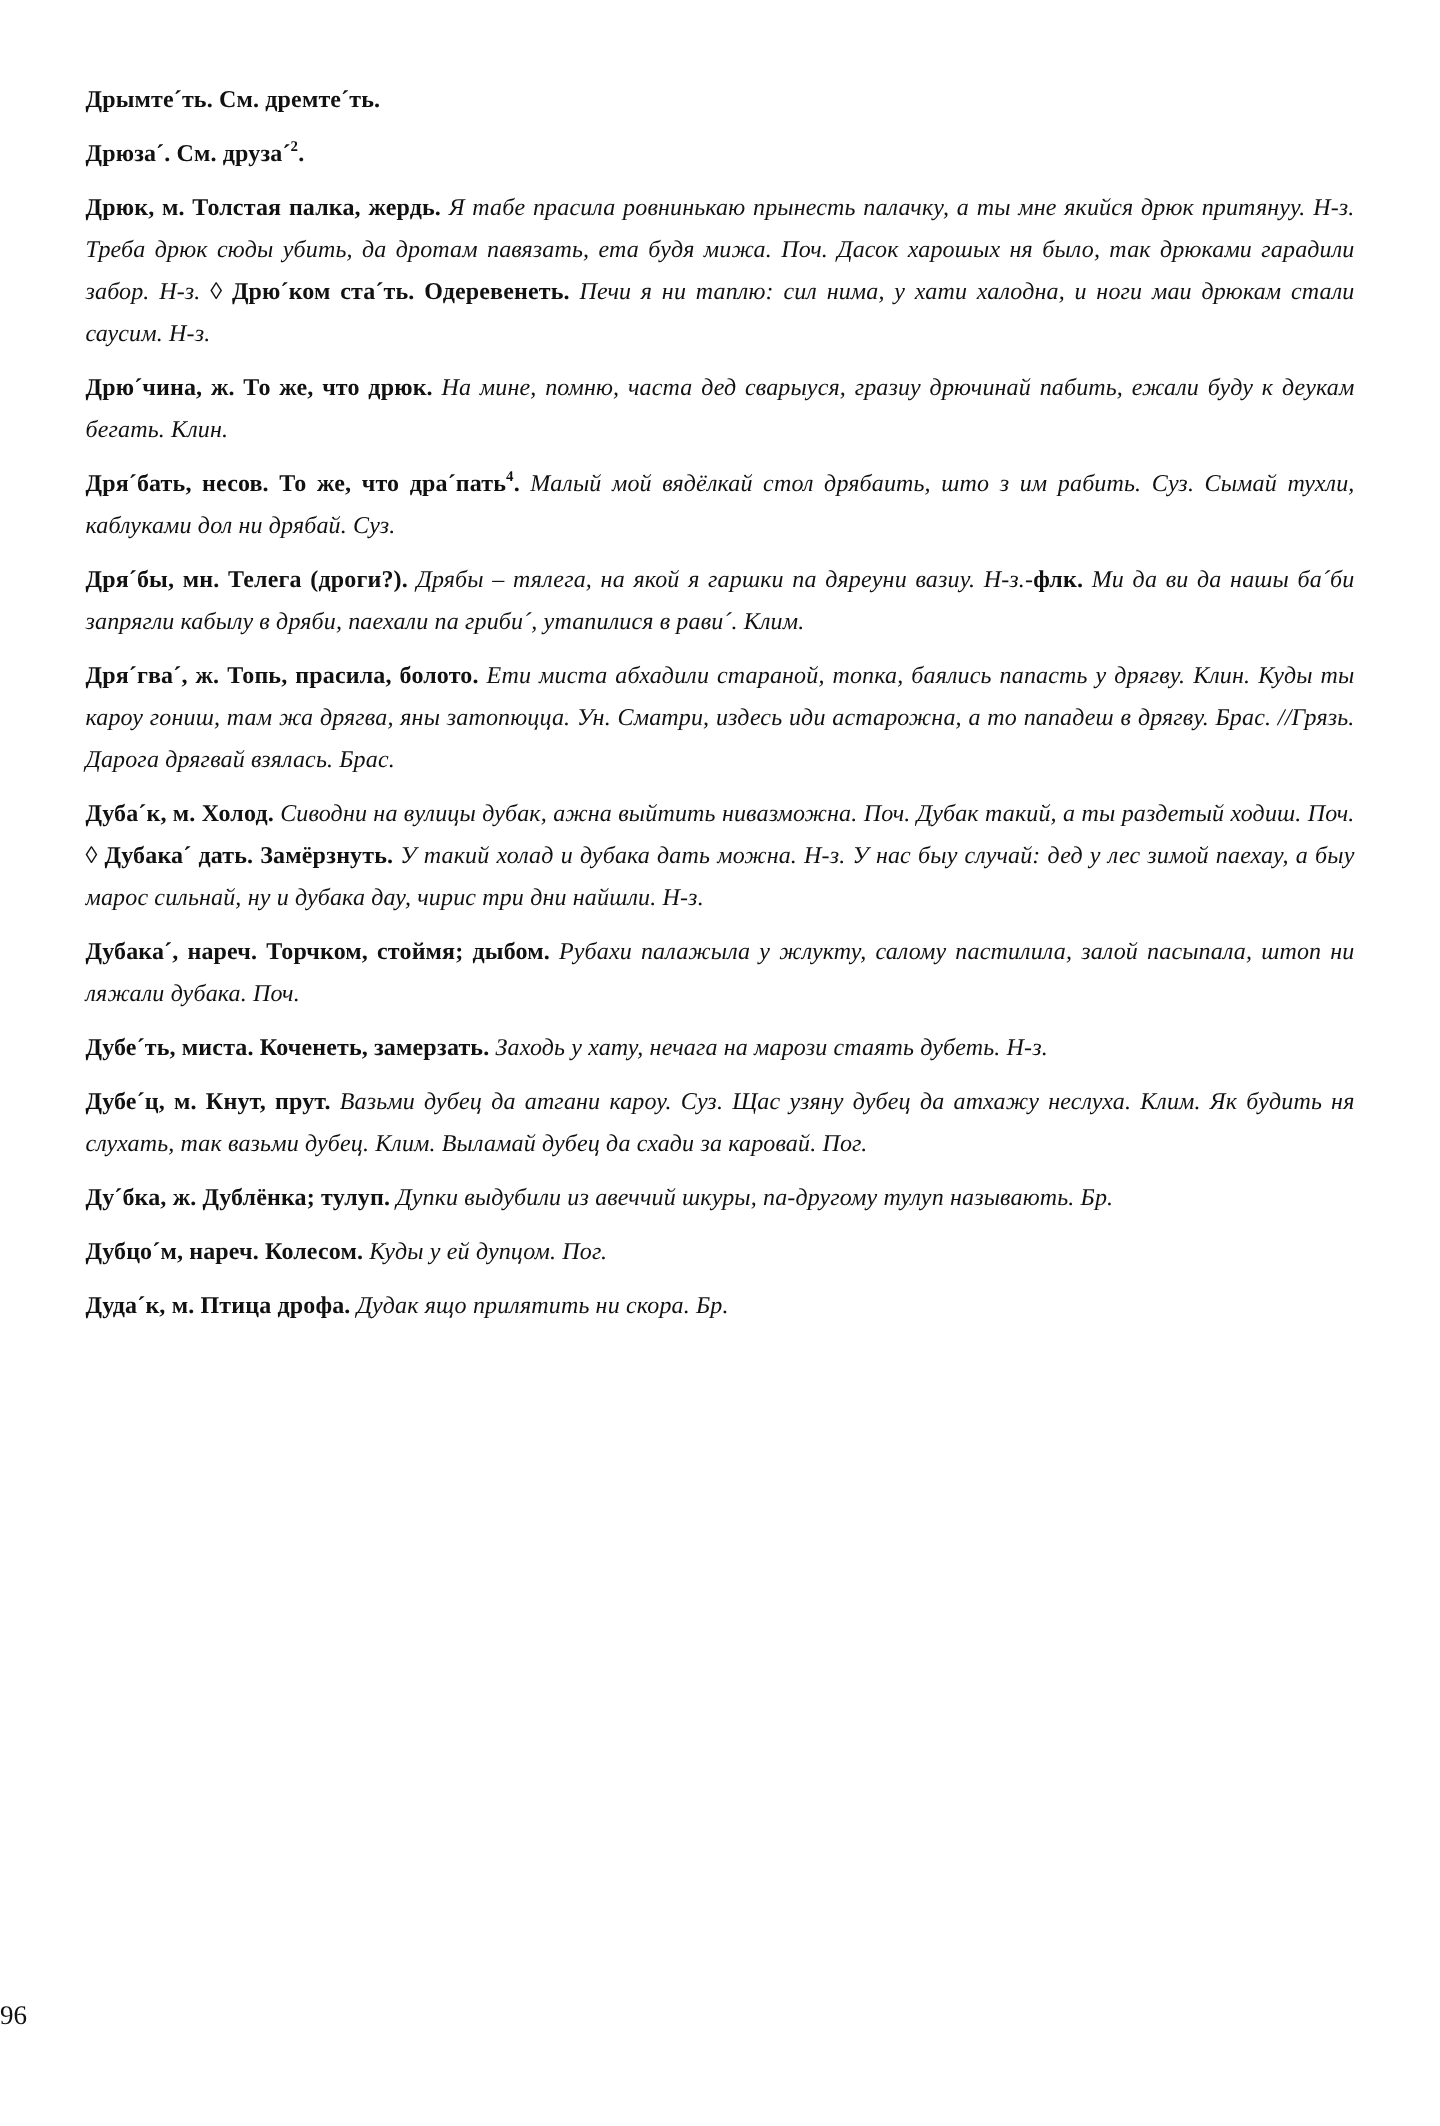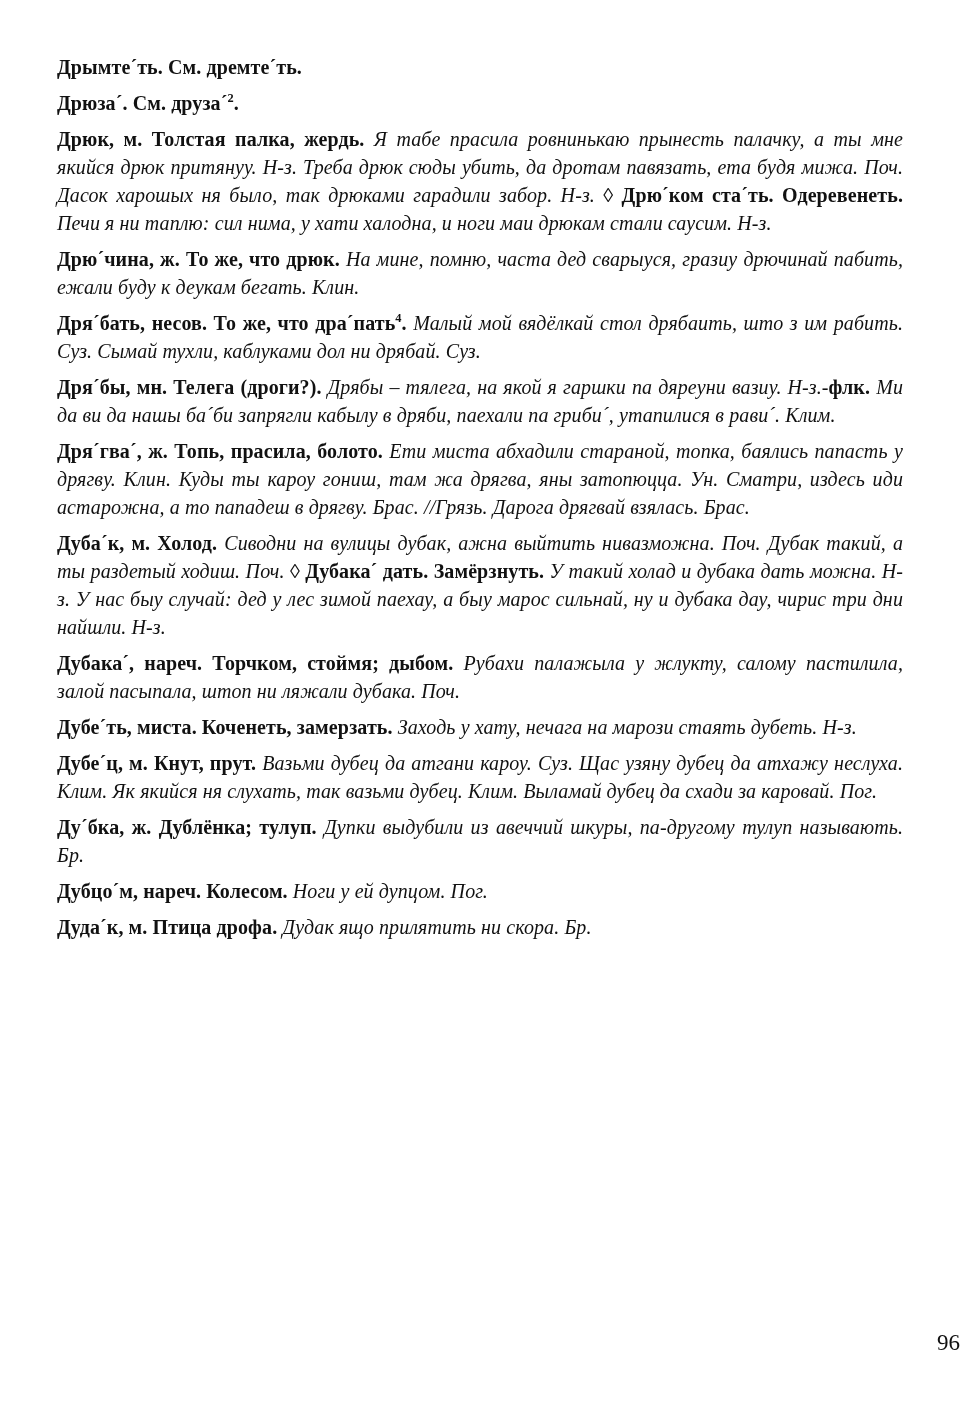--- a/index.html
+++ b/index.html
@@ -18,21 +18,21 @@
     overflow: hidden;
   }
   .content {
     position: absolute;
     left: 57px;
     top: 53px;
     width: 846px;
   }
   .entry {
     margin: 0 0 8px 0;
-    font-size: 20px;
+    font-size: 16px;
     line-height: 28px;
     text-align: justify;
     letter-spacing: 0.1px;
   }
   .hw {
     font-weight: bold;
     font-style: normal;
   }
   .quote {
     font-style: italic;
@@ -42,40 +42,40 @@
     font-weight: bold;
     font-size: 0.62em;
     vertical-align: super;
     line-height: 0;
   }
   .page-number {
     position: absolute;
     top: 1330px;
     left: 0;
     width: 100%;
-    text-align: right;
-    font-size: 23px;
+    text-align: left;
+    font-size: 18px;
     line-height: 26px;
     color: #111111;
   }
 </style>
 </head>
 <body>
 
 <div class="page">
   <main class="content">
       <p class="entry"><span class="hw">Дрымте´ть. См. дремте´ть.</span></p>
       <p class="entry"><span class="hw">Дрюза´. См. друза´</span><span class="sup">2</span><span class="hw">.</span></p>
       <p class="entry"><span class="hw">Дрюк, м. Толстая палка, жердь. </span><span class="quote">Я табе прасила ровнинькаю прынесть палачку, а ты мне якийся дрюк притянуу. Н-з. Треба дрюк сюды убить, да дротам павязать, ета будя мижа. Поч. Дасок харошых ня было, так дрюками гарадили забор. Н-з. </span><span class="hw">◊ Дрю´ком ста´ть. Одеревенеть. </span><span class="quote">Печи я ни таплю: сил нима, у хати халодна, и ноги маи дрюкам стали саусим. Н-з.</span></p>
       <p class="entry"><span class="hw">Дрю´чина, ж. То же, что дрюк. </span><span class="quote">На мине, помню, часта дед сварыуся, гразиу дрючинай пабить, ежали буду к деукам бегать. Клин.</span></p>
       <p class="entry"><span class="hw">Дря´бать, несов. То же, что дра´пать</span><span class="sup">4</span><span class="hw">. </span><span class="quote">Малый мой вядёлкай стол дрябаить, што з им рабить. Суз. Сымай тухли, каблуками дол ни дрябай. Суз.</span></p>
       <p class="entry"><span class="hw">Дря´бы, мн. Телега (дроги?). </span><span class="quote">Дрябы – тялега, на якой я гаршки па дяреуни вазиу. Н-з.-</span><span class="hw">флк. </span><span class="quote">Ми да ви да нашы ба´би запрягли кабылу в дряби, паехали па гриби´, утапилися в рави´. Клим.</span></p>
       <p class="entry"><span class="hw">Дря´гва´, ж. Топь, прасила, болото. </span><span class="quote">Ети миста абхадили стараной, топка, баялись папасть у дрягву. Клин. Куды ты кароу гониш, там жа дрягва, яны затопюцца. Ун. Сматри, издесь иди астарожна, а то пападеш в дрягву. Брас. //Грязь. Дарога дрягвай взялась. Брас.</span></p>
       <p class="entry"><span class="hw">Дуба´к, м. Холод. </span><span class="quote">Сиводни на вулицы дубак, ажна выйтить нивазможна. Поч. Дубак такий, а ты раздетый ходиш. Поч. </span><span class="hw">◊ Дубака´ дать. Замёрзнуть. </span><span class="quote">У такий холад и дубака дать можна. Н-з. У нас быу случай: дед у лес зимой паехау, а быу марос сильнай, ну и дубака дау, чирис три дни найшли. Н-з.</span></p>
       <p class="entry"><span class="hw">Дубака´, нареч. Торчком, стоймя; дыбом. </span><span class="quote">Рубахи палажыла у жлукту, салому пастилила, залой пасыпала, штоп ни ляжали дубака. Поч.</span></p>
       <p class="entry"><span class="hw">Дубе´ть, миста. Коченеть, замерзать. </span><span class="quote">Заходь у хату, нечага на марози стаять дубеть. Н-з.</span></p>
-      <p class="entry"><span class="hw">Дубе´ц, м. Кнут, прут. </span><span class="quote">Вазьми дубец да атгани кароу. Суз. Щас узяну дубец да атхажу неслуха. Клим. Як якийся ня слухать, так вазьми дубец. Клим. Выламай дубец да схади за каровай. Пог.</span></p>
+      <p class="entry"><span class="hw">Дубе´ц, м. Кнут, прут. </span><span class="quote">Вазьми дубец да атгани кароу. Суз. Щас узяну дубец да атхажу неслуха. Клим. Як будить ня слухать, так вазьми дубец. Клим. Выламай дубец да схади за каровай. Пог.</span></p>
       <p class="entry"><span class="hw">Ду´бка, ж. Дублёнка; тулуп. </span><span class="quote">Дупки выдубили из авеччий шкуры, па-другому тулуп называють. Бр.</span></p>
-      <p class="entry"><span class="hw">Дубцо´м, нареч. Колесом. </span><span class="quote">Ноги у ей дупцом. Пог.</span></p>
+      <p class="entry"><span class="hw">Дубцо´м, нареч. Колесом. </span><span class="quote">Куды у ей дупцом. Пог.</span></p>
       <p class="entry"><span class="hw">Дуда´к, м. Птица дрофа. </span><span class="quote">Дудак ящо прилятить ни скора. Бр.</span></p>
     </main>
   <div class="page-number">96</div>
 </div>
 
 </body></html>

